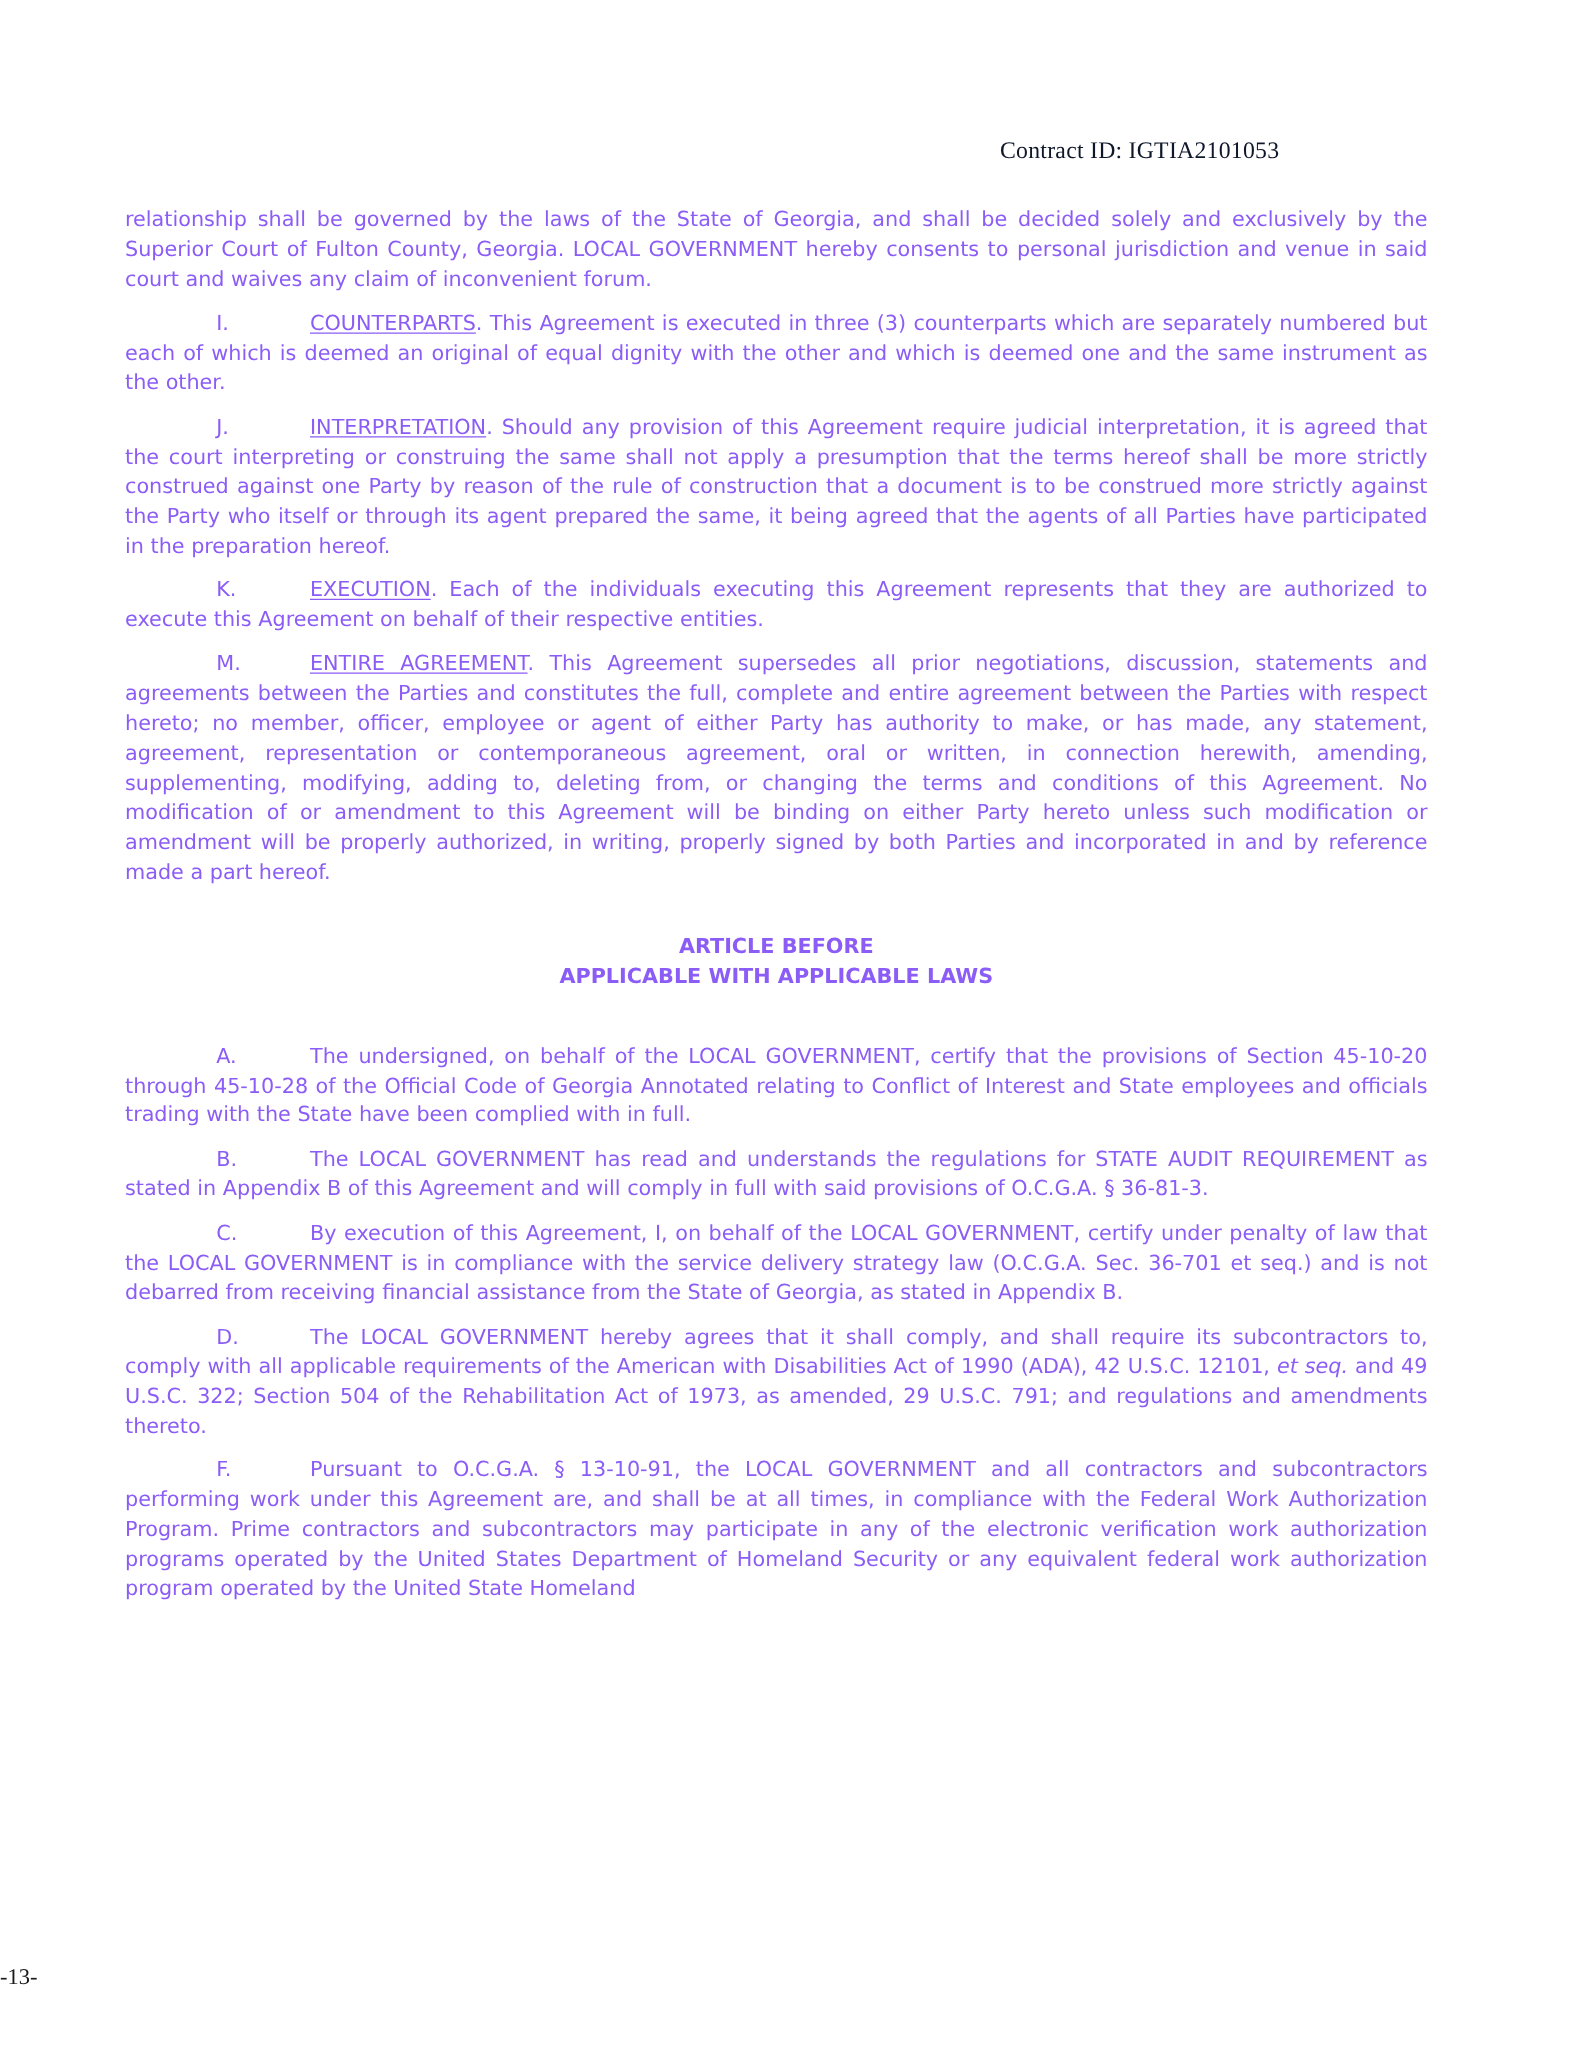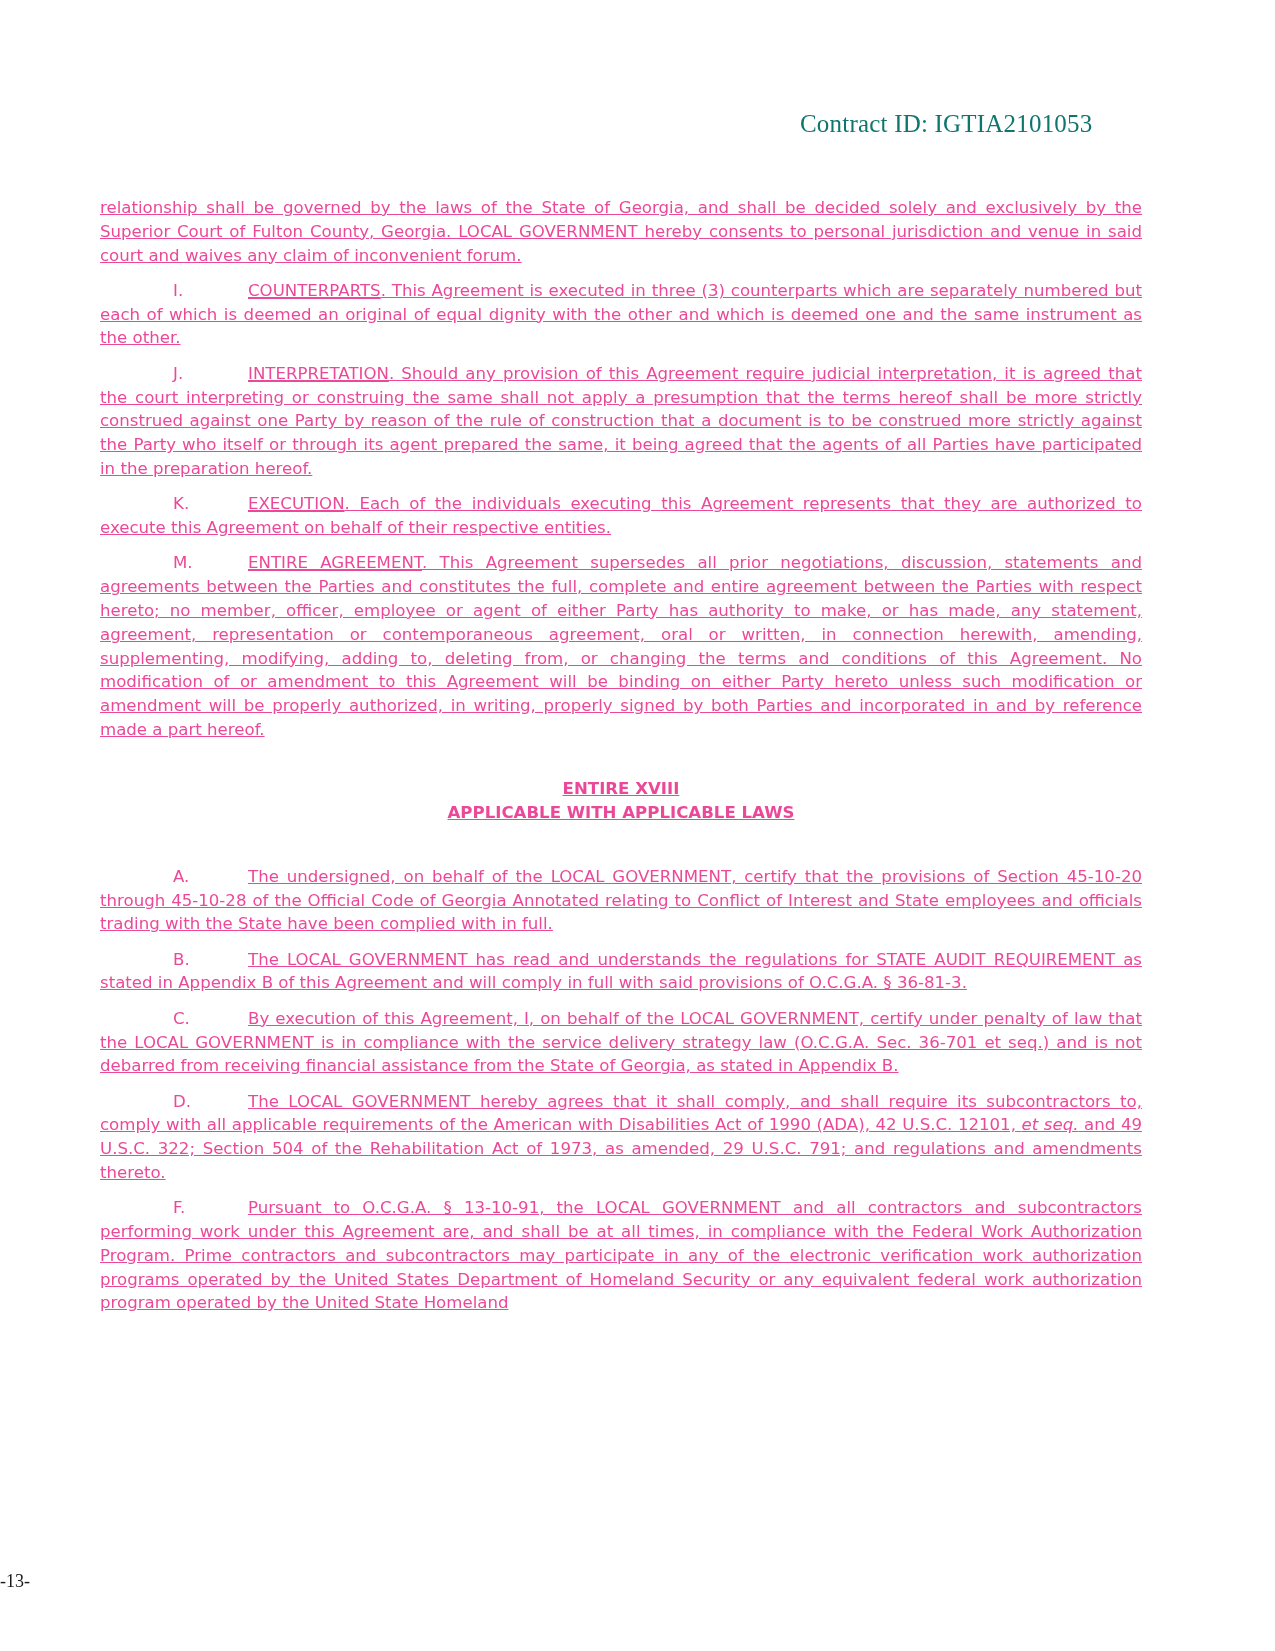--- a/index.html
+++ b/index.html
@@ -20,35 +20,34 @@
       top: 0;
       width: 1275px;
       height: 1651px;
       background: #ffffff;
     }
     .contract-id {
       position: absolute;
       top: 110px;
       left: 800px;
       font-family: "Liberation Serif", serif;
-      font-size: 25px;
+      font-size: 19px;
       letter-spacing: 0.2px;
-      color: #0f766e;
+      color: #0f172a;
       white-space: nowrap;
     }
     .body-text {
       position: absolute;
       left: 100px;
       width: 1042px;
-      top: 196px;
+      top: 164px;
       font-family: "DejaVu Sans", sans-serif;
       font-size: 16.6px;
       line-height: 23.8px;
-      color: #ec4899;
-      text-decoration: underline;
+      color: #8b5cf6;
     }
     .para {
       margin: 0 0 11.5px 0;
       text-align: justify;
       text-justify: inter-word;
     }
     .para .lead {
       display: inline-block;
       width: 75px;
       padding-left: 73px;
@@ -90,21 +89,21 @@
     <p class="para"><span class="lead">I.</span><span class="heading">COUNTERPARTS</span><span>.  This Agreement is executed in three (3) counterparts which are separately numbered but each of which is deemed an original of equal dignity with the other and which is deemed one and the same instrument as the other.</span></p>
 
     <p class="para"><span class="lead">J.</span><span class="heading">INTERPRETATION</span><span>.  Should any provision of this Agreement require judicial interpretation, it is agreed that the court interpreting or construing the same shall not apply a presumption that the terms hereof shall be more strictly construed against one Party by reason of the rule of construction that a document is to be construed more strictly against the Party who itself or through its agent prepared the same, it being agreed that the agents of all Parties have participated in the preparation hereof.</span></p>
 
     <p class="para"><span class="lead">K.</span><span class="heading">EXECUTION</span><span>.   Each of the individuals executing this Agreement represents that they are authorized to execute this Agreement on behalf of their respective entities.</span></p>
 
 
     <p class="para"><span class="lead">M.</span><span class="heading">ENTIRE AGREEMENT</span><span>.   This Agreement supersedes all prior negotiations, discussion, statements and agreements between the Parties and constitutes the full, complete and entire agreement between the Parties with respect hereto; no member, officer, employee or agent of either Party has authority to make, or has made, any statement, agreement, representation or contemporaneous agreement, oral or written, in connection herewith, amending, supplementing, modifying, adding to, deleting from, or changing the terms and conditions of this Agreement.  No modification of or amendment to this Agreement will be binding on either Party hereto unless such modification or amendment will be properly authorized, in writing, properly signed by both Parties and incorporated in and by reference made a part hereof.</span></p>
 
     <div class="article">
-      <div>ENTIRE XVIII</div>
+      <div>ARTICLE BEFORE</div>
       <div>APPLICABLE WITH APPLICABLE LAWS</div>
     </div>
 
     <p class="para"><span class="lead">A.</span><span>The undersigned, on behalf of the LOCAL GOVERNMENT, certify that the provisions of Section 45-10-20 through 45-10-28 of the Official Code of Georgia Annotated relating to Conflict of Interest and State employees and officials trading with the State have been complied with in full.</span></p>
 
     <p class="para"><span class="lead">B.</span><span>The LOCAL GOVERNMENT has read and understands the regulations for STATE AUDIT REQUIREMENT as stated in Appendix B of this Agreement and will comply in full with said provisions of O.C.G.A. § 36-81-3.</span></p>
 
     <p class="para"><span class="lead">C.</span><span>By execution of this Agreement, I, on behalf of the LOCAL GOVERNMENT, certify under penalty of law that the LOCAL GOVERNMENT is in compliance with the service delivery strategy law (O.C.G.A. Sec. 36-701 et seq.) and is not debarred from receiving financial assistance from the State of Georgia, as stated in Appendix B.</span></p>
 
     <p class="para"><span class="lead">D.</span><span>The LOCAL GOVERNMENT hereby agrees that it shall comply, and shall require its subcontractors to, comply with all applicable requirements of the American with Disabilities Act of 1990 (ADA), 42 U.S.C. 12101, </span><span class="italic">et seq.</span><span> and 49 U.S.C. 322; Section 504 of the Rehabilitation Act of 1973, as amended, 29 U.S.C. 791; and regulations and amendments thereto.</span></p>

